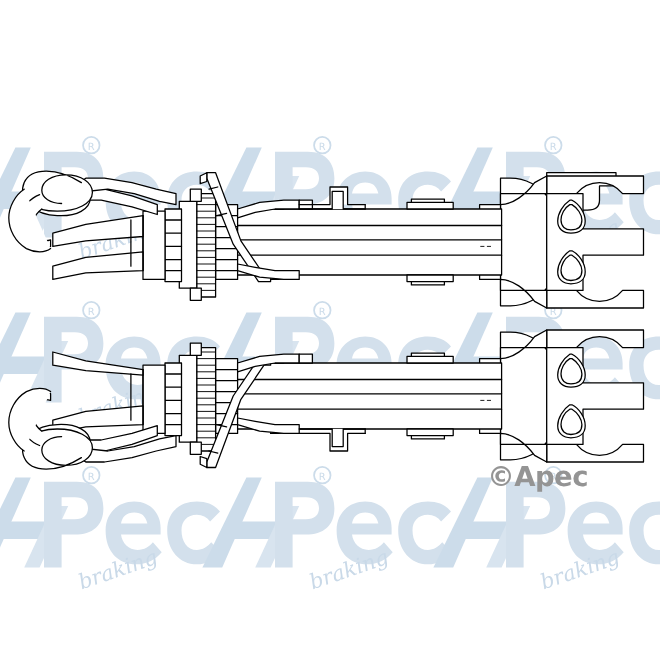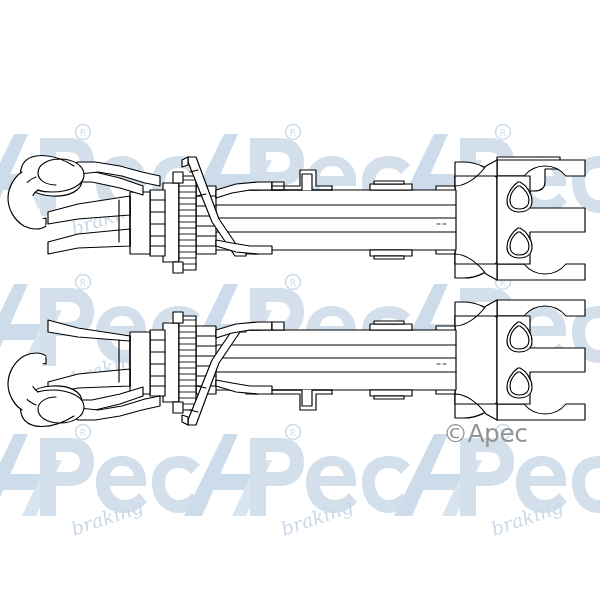--- a/index.html
+++ b/index.html
@@ -35,20 +35,21 @@
     z-index: 2;
   }
   #copyright-layer {
     position: absolute;
     left: 0;
     top: 0;
     width: 484px;
     height: 600px;
     z-index: 3;
     pointer-events: none;
+    font-weight: bold;
   }
   .copyright-text {
     position: absolute;
     left: 443px;
     top: 419px;
     font-family: "DejaVu Sans", sans-serif;
     font-size: 25px;
     color: #949494;
     letter-spacing: -0.5px;
     white-space: nowrap;

